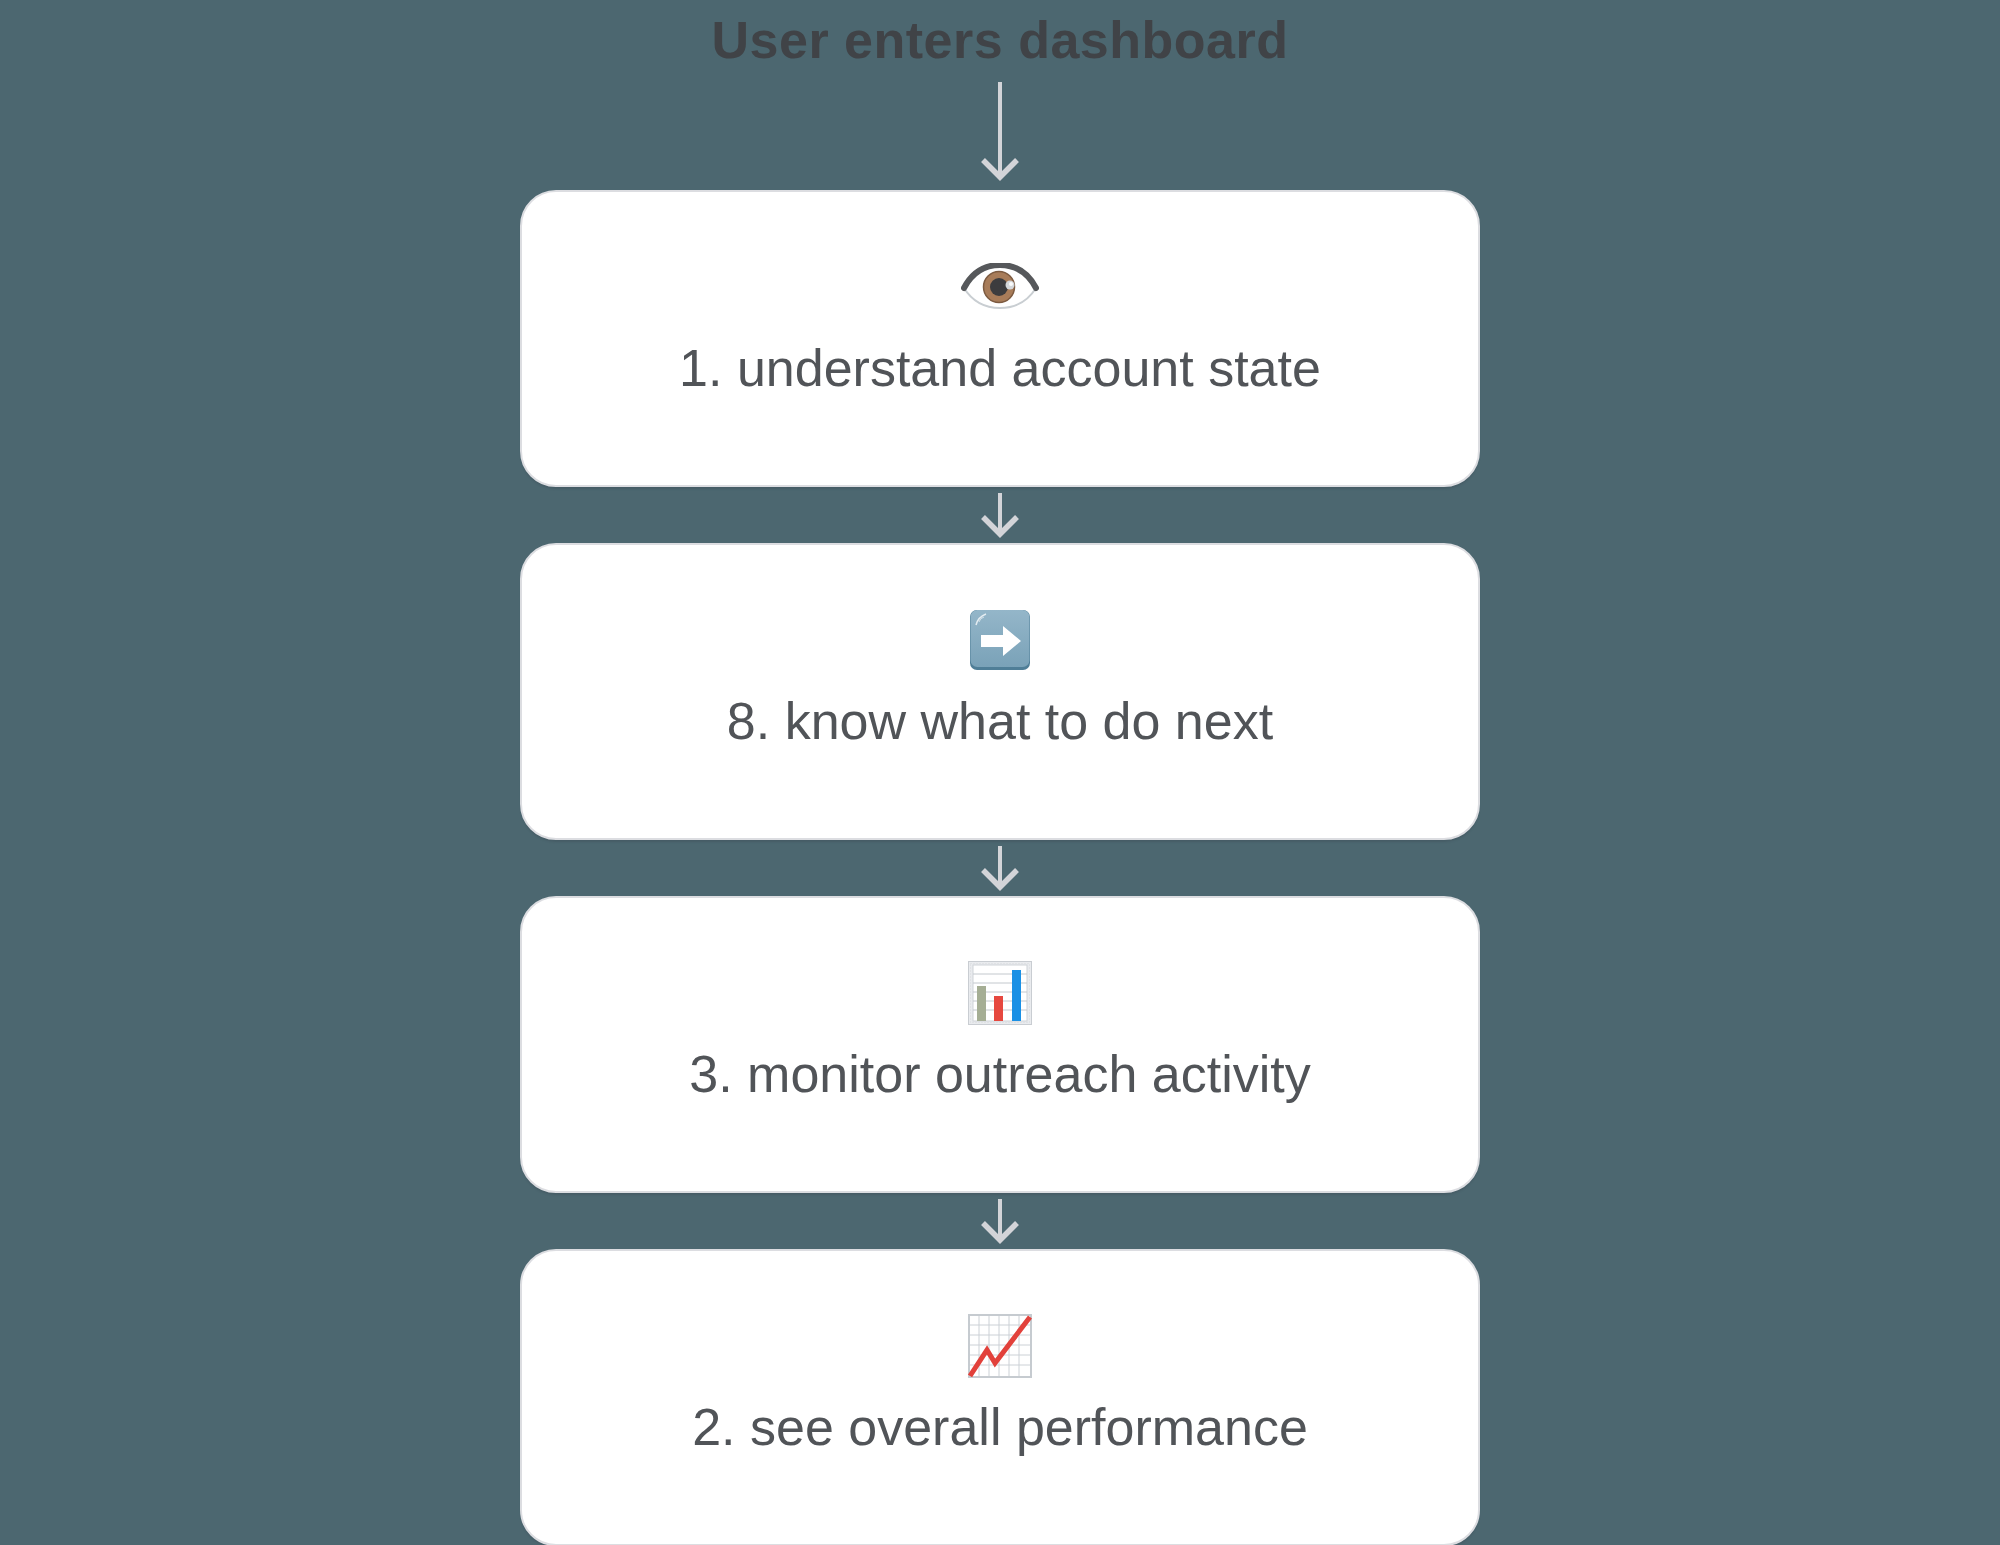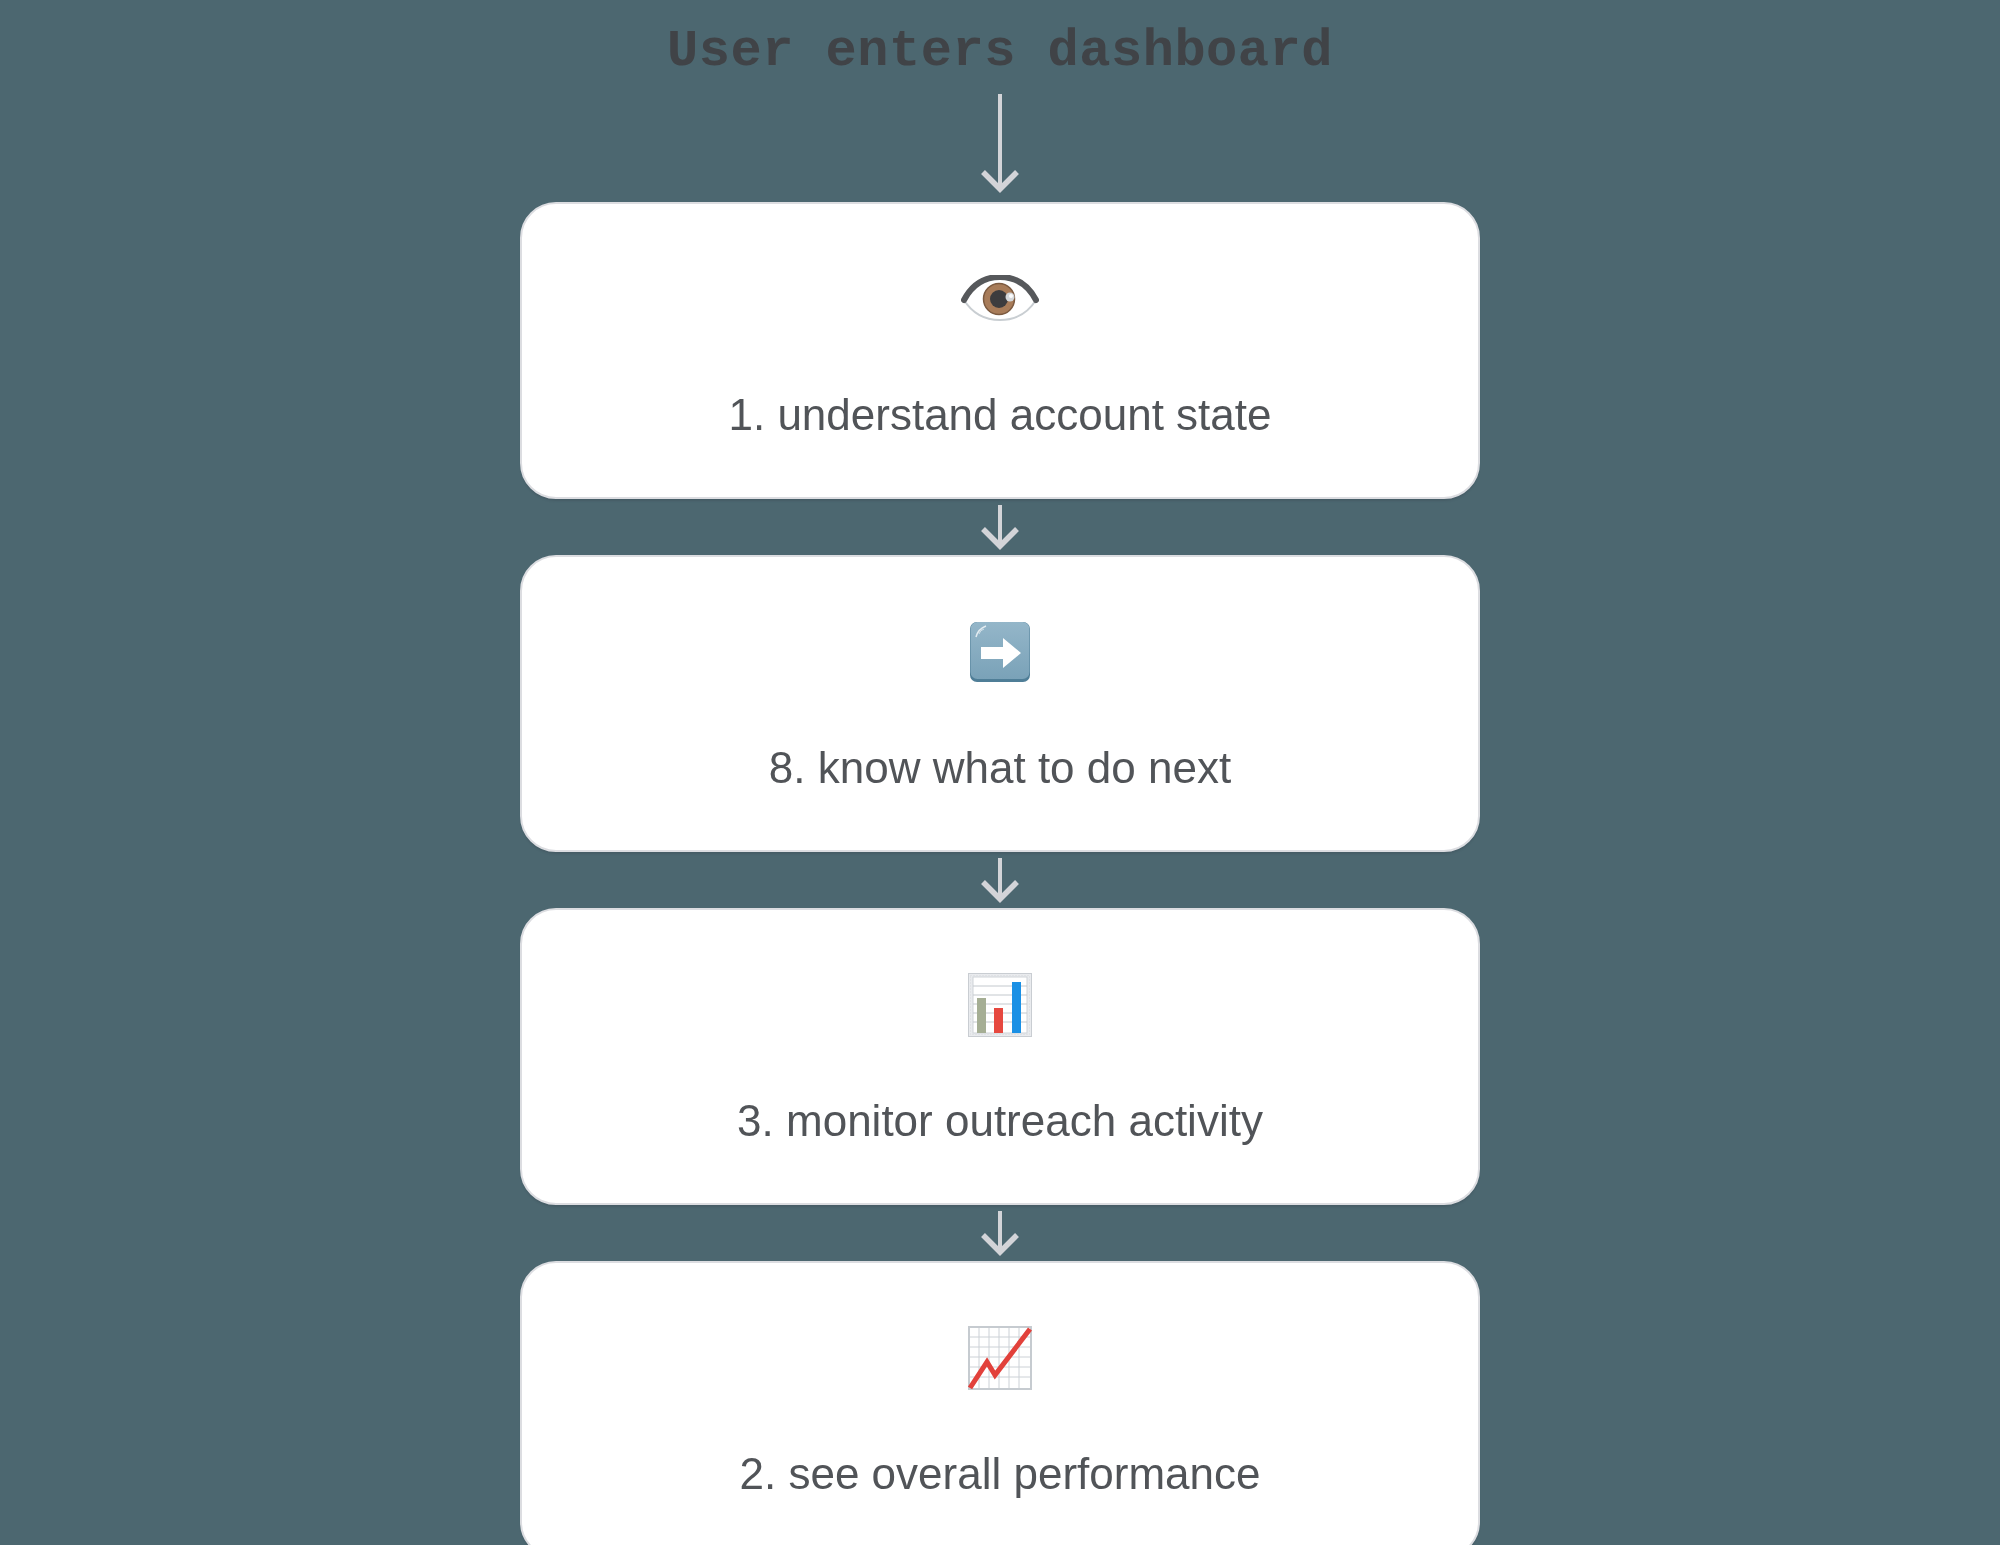--- a/index.html
+++ b/index.html
@@ -12,27 +12,26 @@
     font-family: "Liberation Sans", sans-serif;
   }
   .flow {
     width: 2000px;
     height: 1545px;
     display: flex;
     flex-direction: column;
     align-items: center;
   }
   .flow-title {
-    margin: 22px 0 0 0;
+    margin: 10px 0 0 0;
     font-size: 52px;
     line-height: 60px;
     font-weight: bold;
     letter-spacing: 0.5px;
     color: var(--title_text, #404347);
-    font-family: Liberation Mono, monospace;
   }
   .connector {
     display: block;
     flex: 0 0 auto;
   }
   .connector.tall { margin: 12px 0 8px 0; }
   .connector.short { margin: 6px 0 4px 0; }
   .connector line,
   .connector polyline {
     stroke: var(--connector, #d3d4d8);
@@ -54,22 +53,22 @@
     align-items: center;
   }
   .icon-wrap {
     height: 64px;
     margin-top: 63px;
     display: flex;
     align-items: center;
     justify-content: center;
   }
   .card-label {
-    margin-top: 59px;
-    font-size: 44px;
+    margin-top: 24px;
+    font-size: 52px;
     line-height: 50px;
     color: var(--step_text, #515458);
     text-align: left;
     white-space: nowrap;
   }
 </style>
 </head>
 <body>
 
 <div class="flow">

